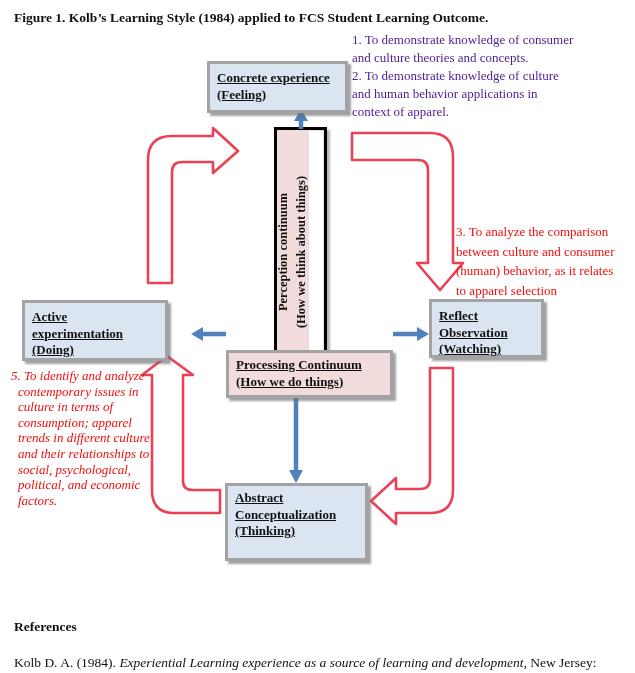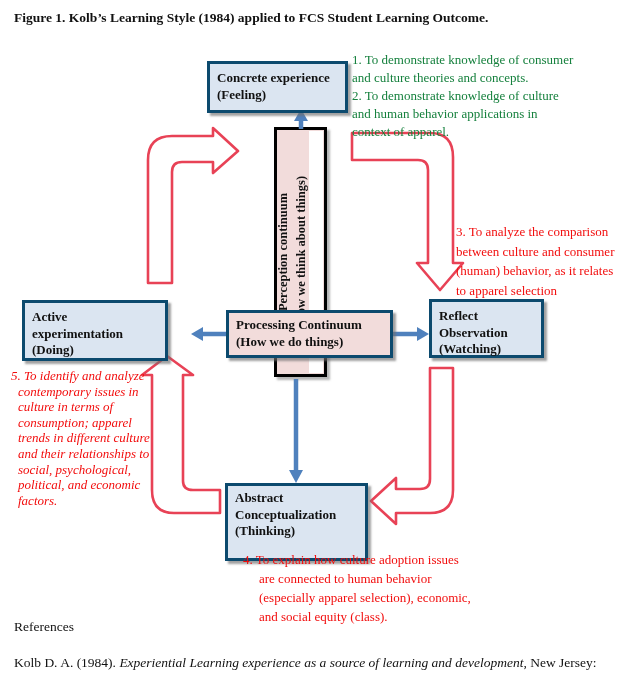--- a/index.html
+++ b/index.html
@@ -3,52 +3,52 @@
 <meta charset="utf-8">
 <style>
   html,body{margin:0;padding:0;background:#fff;}
   .page{
     position:relative;width:635px;height:673px;background:#ffffff;
     font-family:"Liberation Serif", serif;color:#111;overflow:hidden;
   }
   .abs{position:absolute;}
   .title{left:14px;top:10px;width:600px;font-size:13.5px;font-weight:bold;}
   .node{
-    position:absolute;background:#dbe5f1;border:3px solid #0c4a6e;
+    position:absolute;background:#dbe5f1;border:3px solid #a3a3a3;
     box-shadow:3px 3px 2px rgba(110,110,110,.65);
     font-weight:bold;font-size:13px;line-height:16.5px;
-    padding:6px 4px 0 7px;white-space:pre-line;box-sizing:border-box;
+    padding:6px 4px 0 7px;white-space:pre-line;box-sizing:border-box;text-decoration:underline;
   }
-  .node.pink{background:#f2dcdb;}
+  .node.pink{background:#f2dcdb;margin-top:40px;}
   .node.concrete{left:207px;top:61px;width:141px;height:52px;}
   .node.active{left:22px;top:300px;width:146px;height:61px;}
   .node.processing{left:226px;top:310px;width:167px;height:48px;padding-top:4px;}
   .node.reflect{left:429px;top:299px;width:115px;height:59px;}
   .node.abstract{left:225px;top:483px;width:143px;height:78px;padding-top:4px;}
   .vbar{
     position:absolute;left:274px;top:127px;width:53px;height:250px;
     background:#f2dcdb;border:3px solid #000;box-sizing:border-box;
     box-shadow:3px 3px 2px rgba(110,110,110,.5);
   }
   .vbar .stripe{position:absolute;right:1px;top:1px;bottom:1px;width:14px;background:#fff;}
   .vbar .rot{
     position:absolute;left:-106px;top:103px;width:244px;height:38px;
     transform:rotate(-90deg);
     font-weight:bold;font-size:12.5px;line-height:18px;text-align:center;
     white-space:pre-line;
   }
   svg.layer{position:absolute;left:0;top:0;}
   .outcome{position:absolute;white-space:pre-line;font-size:13px;}
-  .outcome.black{left:352px;top:31px;width:272px;line-height:18px;color:#15803d;margin-top:20px;}
+  .outcome.black{left:352px;top:31px;width:272px;line-height:18px;color:#4c1d95;}
   .outcome.red{color:#f20d0d;}
   .o3{left:456px;top:222px;width:186px;line-height:19.5px;}
   .o4{left:243px;top:550px;width:262px;line-height:19px;padding-left:16px;text-indent:-16px;}
   .o5{left:11px;top:368px;width:168px;line-height:15.6px;padding-left:7px;text-indent:-7px;font-style:italic;}
   .refs{left:14px;top:600px;width:608px;font-size:13.5px;line-height:18px;white-space:pre-line;}
-  .refs .rh{font-weight:normal;text-align:center;}
+  .refs .rh{font-weight:bold;text-align:center;}
   .refs .it{font-style:italic;}
 </style>
 </head>
 <body>
 
 <div class="page">
 
   <div class="abs title">Figure 1. Kolb’s Learning Style (1984) applied to FCS Student Learning Outcome.</div>
 
   <div class="vbar">
@@ -92,24 +92,20 @@
 
   <div class="outcome black">1. To demonstrate knowledge of consumer
 and culture theories and concepts.
 2. To demonstrate knowledge of culture
 and human behavior applications in
 context of apparel.</div>
   <div class="outcome red o3">3. To analyze the comparison
 between culture and consumer
 (human) behavior, as it relates
 to apparel selection</div>
-  <div class="outcome red o4">4.  To explain how culture adoption issues
-are connected to human behavior
-(especially apparel selection), economic,
-and social equity (class).</div>
   <div class="outcome red o5">5.  To identify and analyze
 contemporary issues in
 culture in terms of
 consumption; apparel
 trends in different culture
 and their relationships to
 social, psychological,
 political, and economic
 factors.</div>
 

